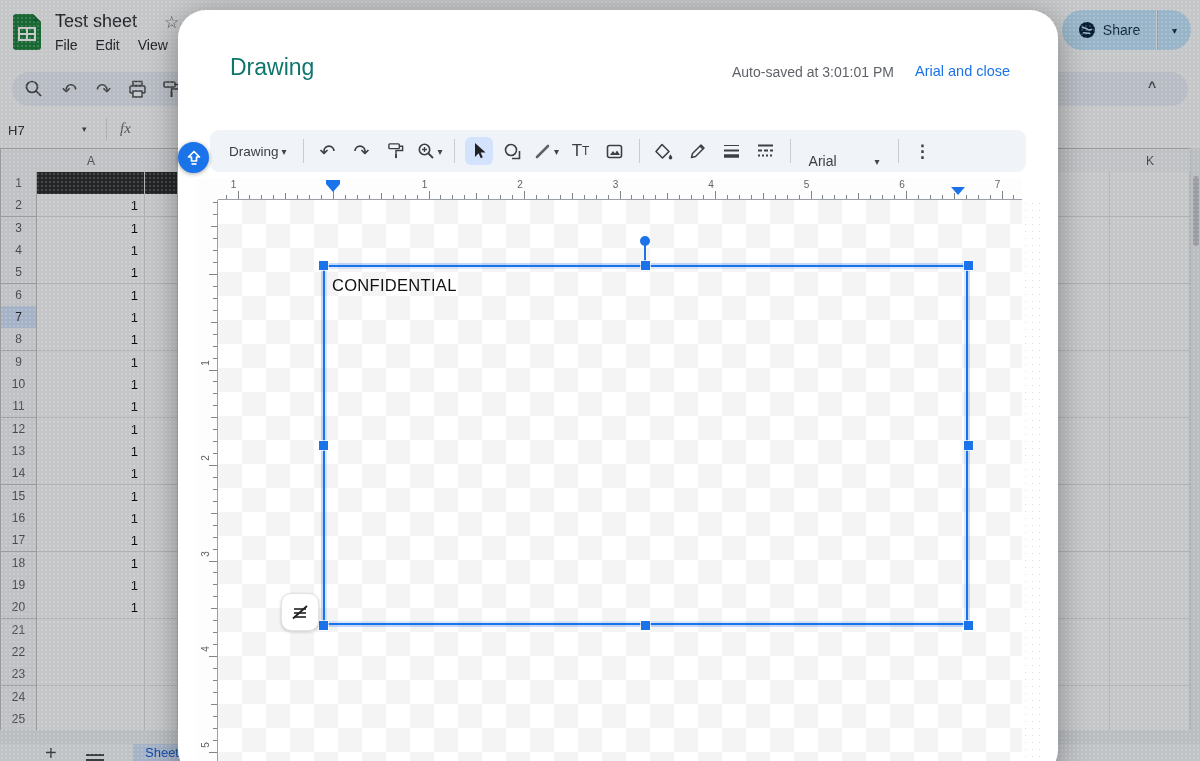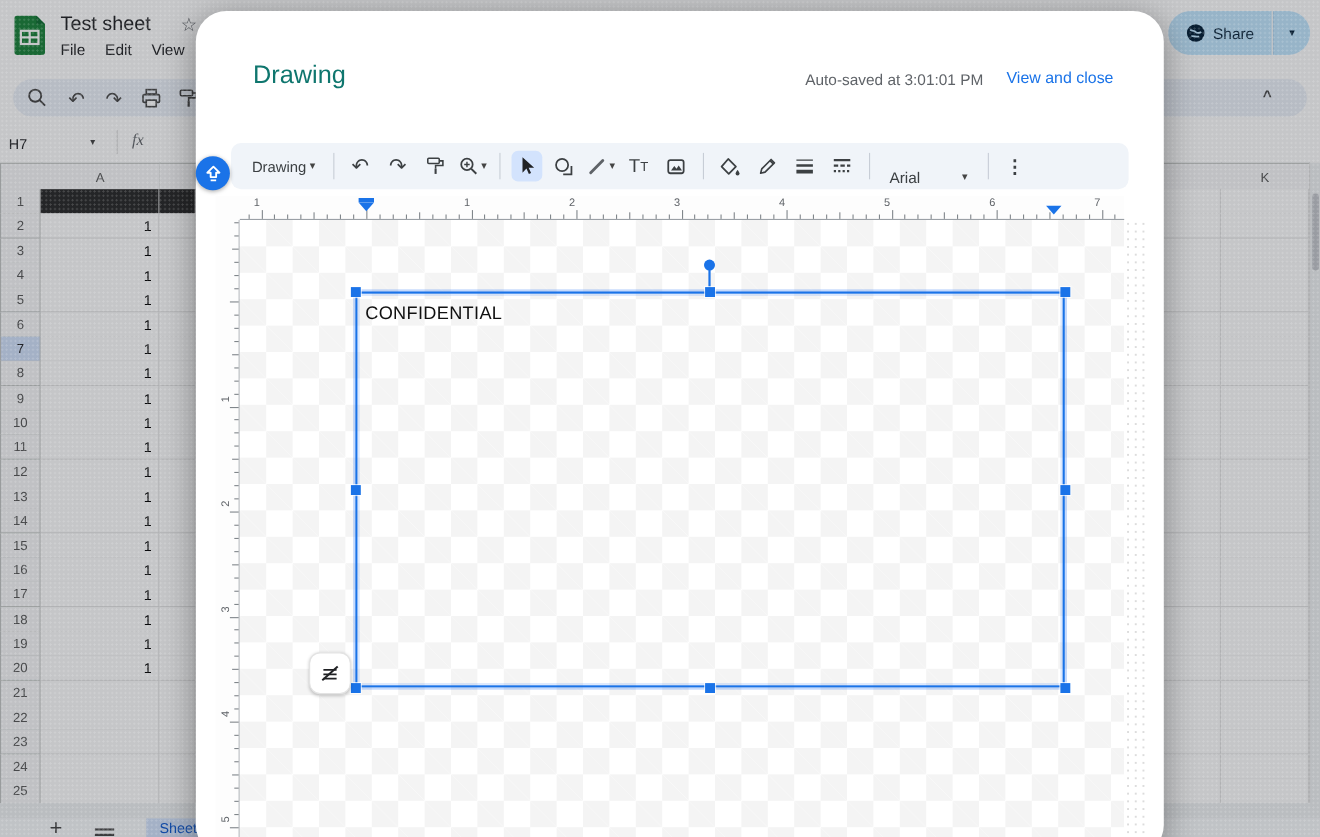--- a/index.html
+++ b/index.html
@@ -297,21 +297,21 @@
     </div>
     <div class="abs footer-tab" style="left:133px;top:744px;width:70px;height:17px;">Sheet1</div>
   </div>
 
   <div class="dim"></div>
 
   <div class="dialog">
 
     <div class="abs dlg-title" style="left:52px;top:44px;">Drawing</div>
     <div class="abs autosave" style="left:554px;top:54px;">Auto-saved at 3:01:01 PM</div>
-    <div class="abs savebtn" style="left:737px;top:53px;">View and close</div>
+    <div class="abs savebtn" style="left:737px;top:53px;">Arial and close</div>
 
     <div class="dtoolbar">
       <div class="titem" style="padding:0 6px;">
         <span class="tlabel">Drawing</span>
         <span class="tcaret">▾</span>
       </div>
       <div class="tsep"></div>
       <div class="titem">
           <span class="uglyph">↶</span>
         </div>

